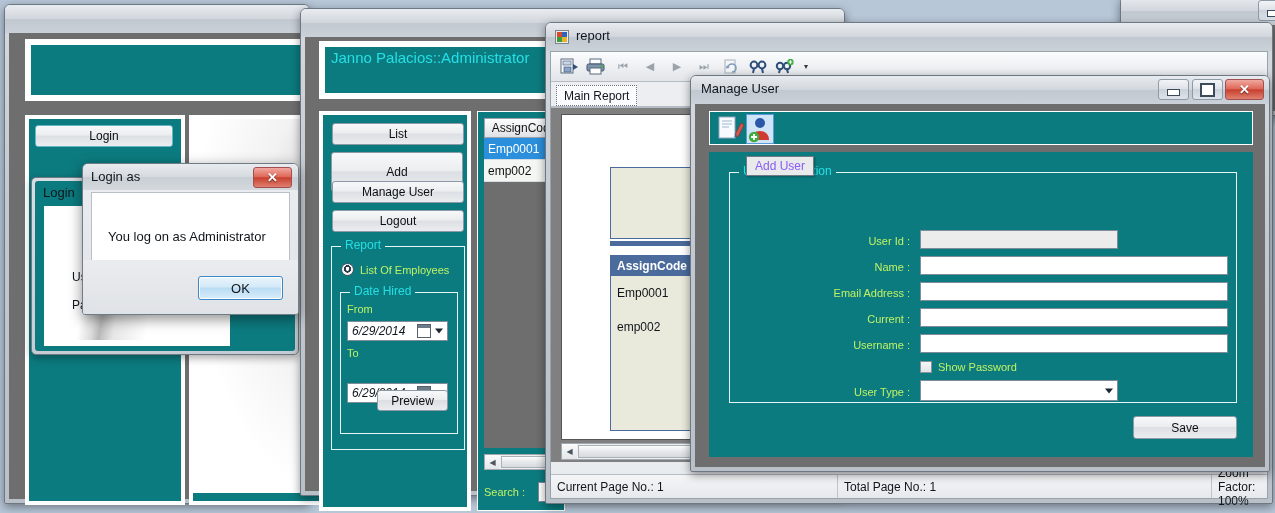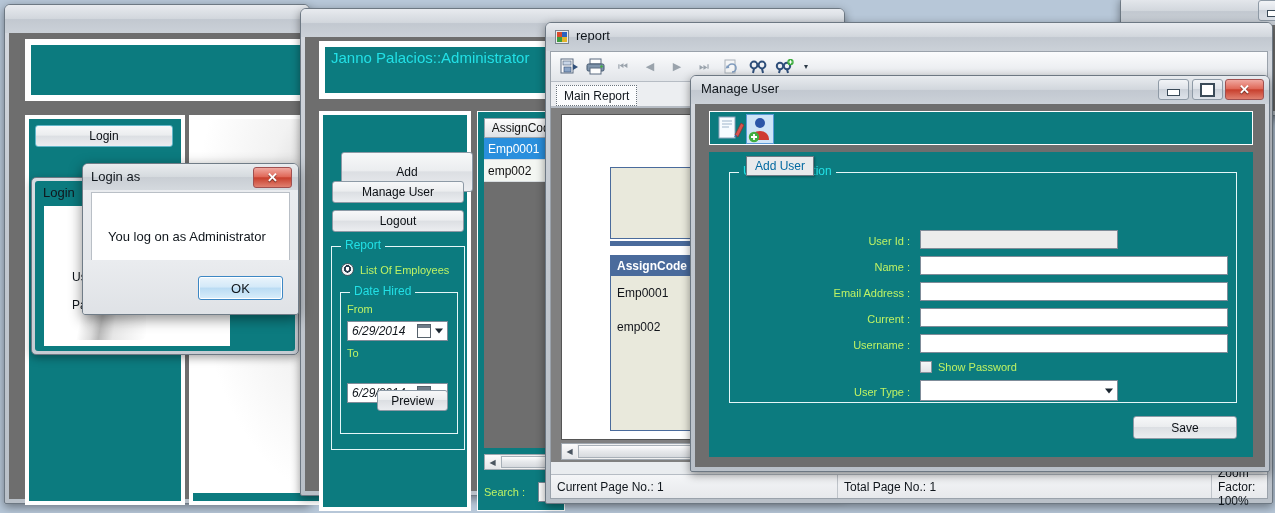--- a/index.html
+++ b/index.html
@@ -217,21 +217,22 @@
     <div class="abs whitepanel" style="left:14px;top:4px;width:510px;height:58px;">
       <div class="abs teal" style="left:6px;top:6px;right:6px;bottom:6px;">
         <div class="abs tealtxt" style="left:6px;top:2px;font-size:15px;">Janno Palacios::Administrator</div>
         <div class="abs tealtxt" style="right:120px;top:-14px;font-size:56px;line-height:62px;font-weight:300;">E</div>
       </div>
     </div>
 
     <div class="abs whitepanel" style="left:14px;top:74px;width:152px;height:400px;">
       <div class="abs teal" style="left:4px;top:4px;right:4px;bottom:4px;">
 
-        <div class="wbtn abs" style="left:18px;top:37px;width:132px;height:40px;">Add</div>
+        <div class="wbtn abs" style="left:9px;top:8px;width:132px;height:22px;">List</div>
+        <div class="wbtn abs" style="left:8px;top:37px;width:132px;height:40px;">Add</div>
         <div class="wbtn abs" style="left:9px;top:66px;width:132px;height:22px;">Manage User</div>
         <div class="wbtn abs" style="left:9px;top:95px;width:132px;height:22px;">Logout</div>
 
         <div class="gbox" style="left:8px;top:131px;width:134px;height:204px;">
           <span class="cap-lbl">Report</span>
 
           <div class="abs" style="left:9px;top:16px;display:flex;align-items:center;gap:6px;">
             <span class="wradio"></span>
             <span class="lbl">List Of Employees</span>
           </div>
@@ -436,21 +437,21 @@
         <div class="wcombo abs" style="left:190px;top:207px;width:198px;height:21px;">
           <span class="dtval"></span>
           <span class="arw"></span>
         </div>
       </div>
 
       <div class="wbtn abs" style="right:16px;bottom:18px;width:104px;height:23px;">Save</div>
     </div>
   </div>
 
-  <div class="abs" style="left:55px;top:80px;padding:2px 8px;font-size:12px;color:#0369a1;
+  <div class="abs" style="left:55px;top:80px;padding:2px 8px;font-size:12px;color:#8b5cf6;
               background:#e8eaec;border:1px solid #6f7a85;box-shadow:1px 1px 2px rgba(0,0,0,.3);">Add User</div>
 </div>
 
 <div class="mbox abs" style="left:82px;top:163px;width:217px;height:152px;">
   <div class="mbox-title">
     <span class="abs" style="left:8px;top:5px;font-size:13px;color:#10161c;">Login as</span>
   </div>
   <div class="cap close" style="right:6px;top:3px;">
     <span class="g">✕</span>
   </div>

